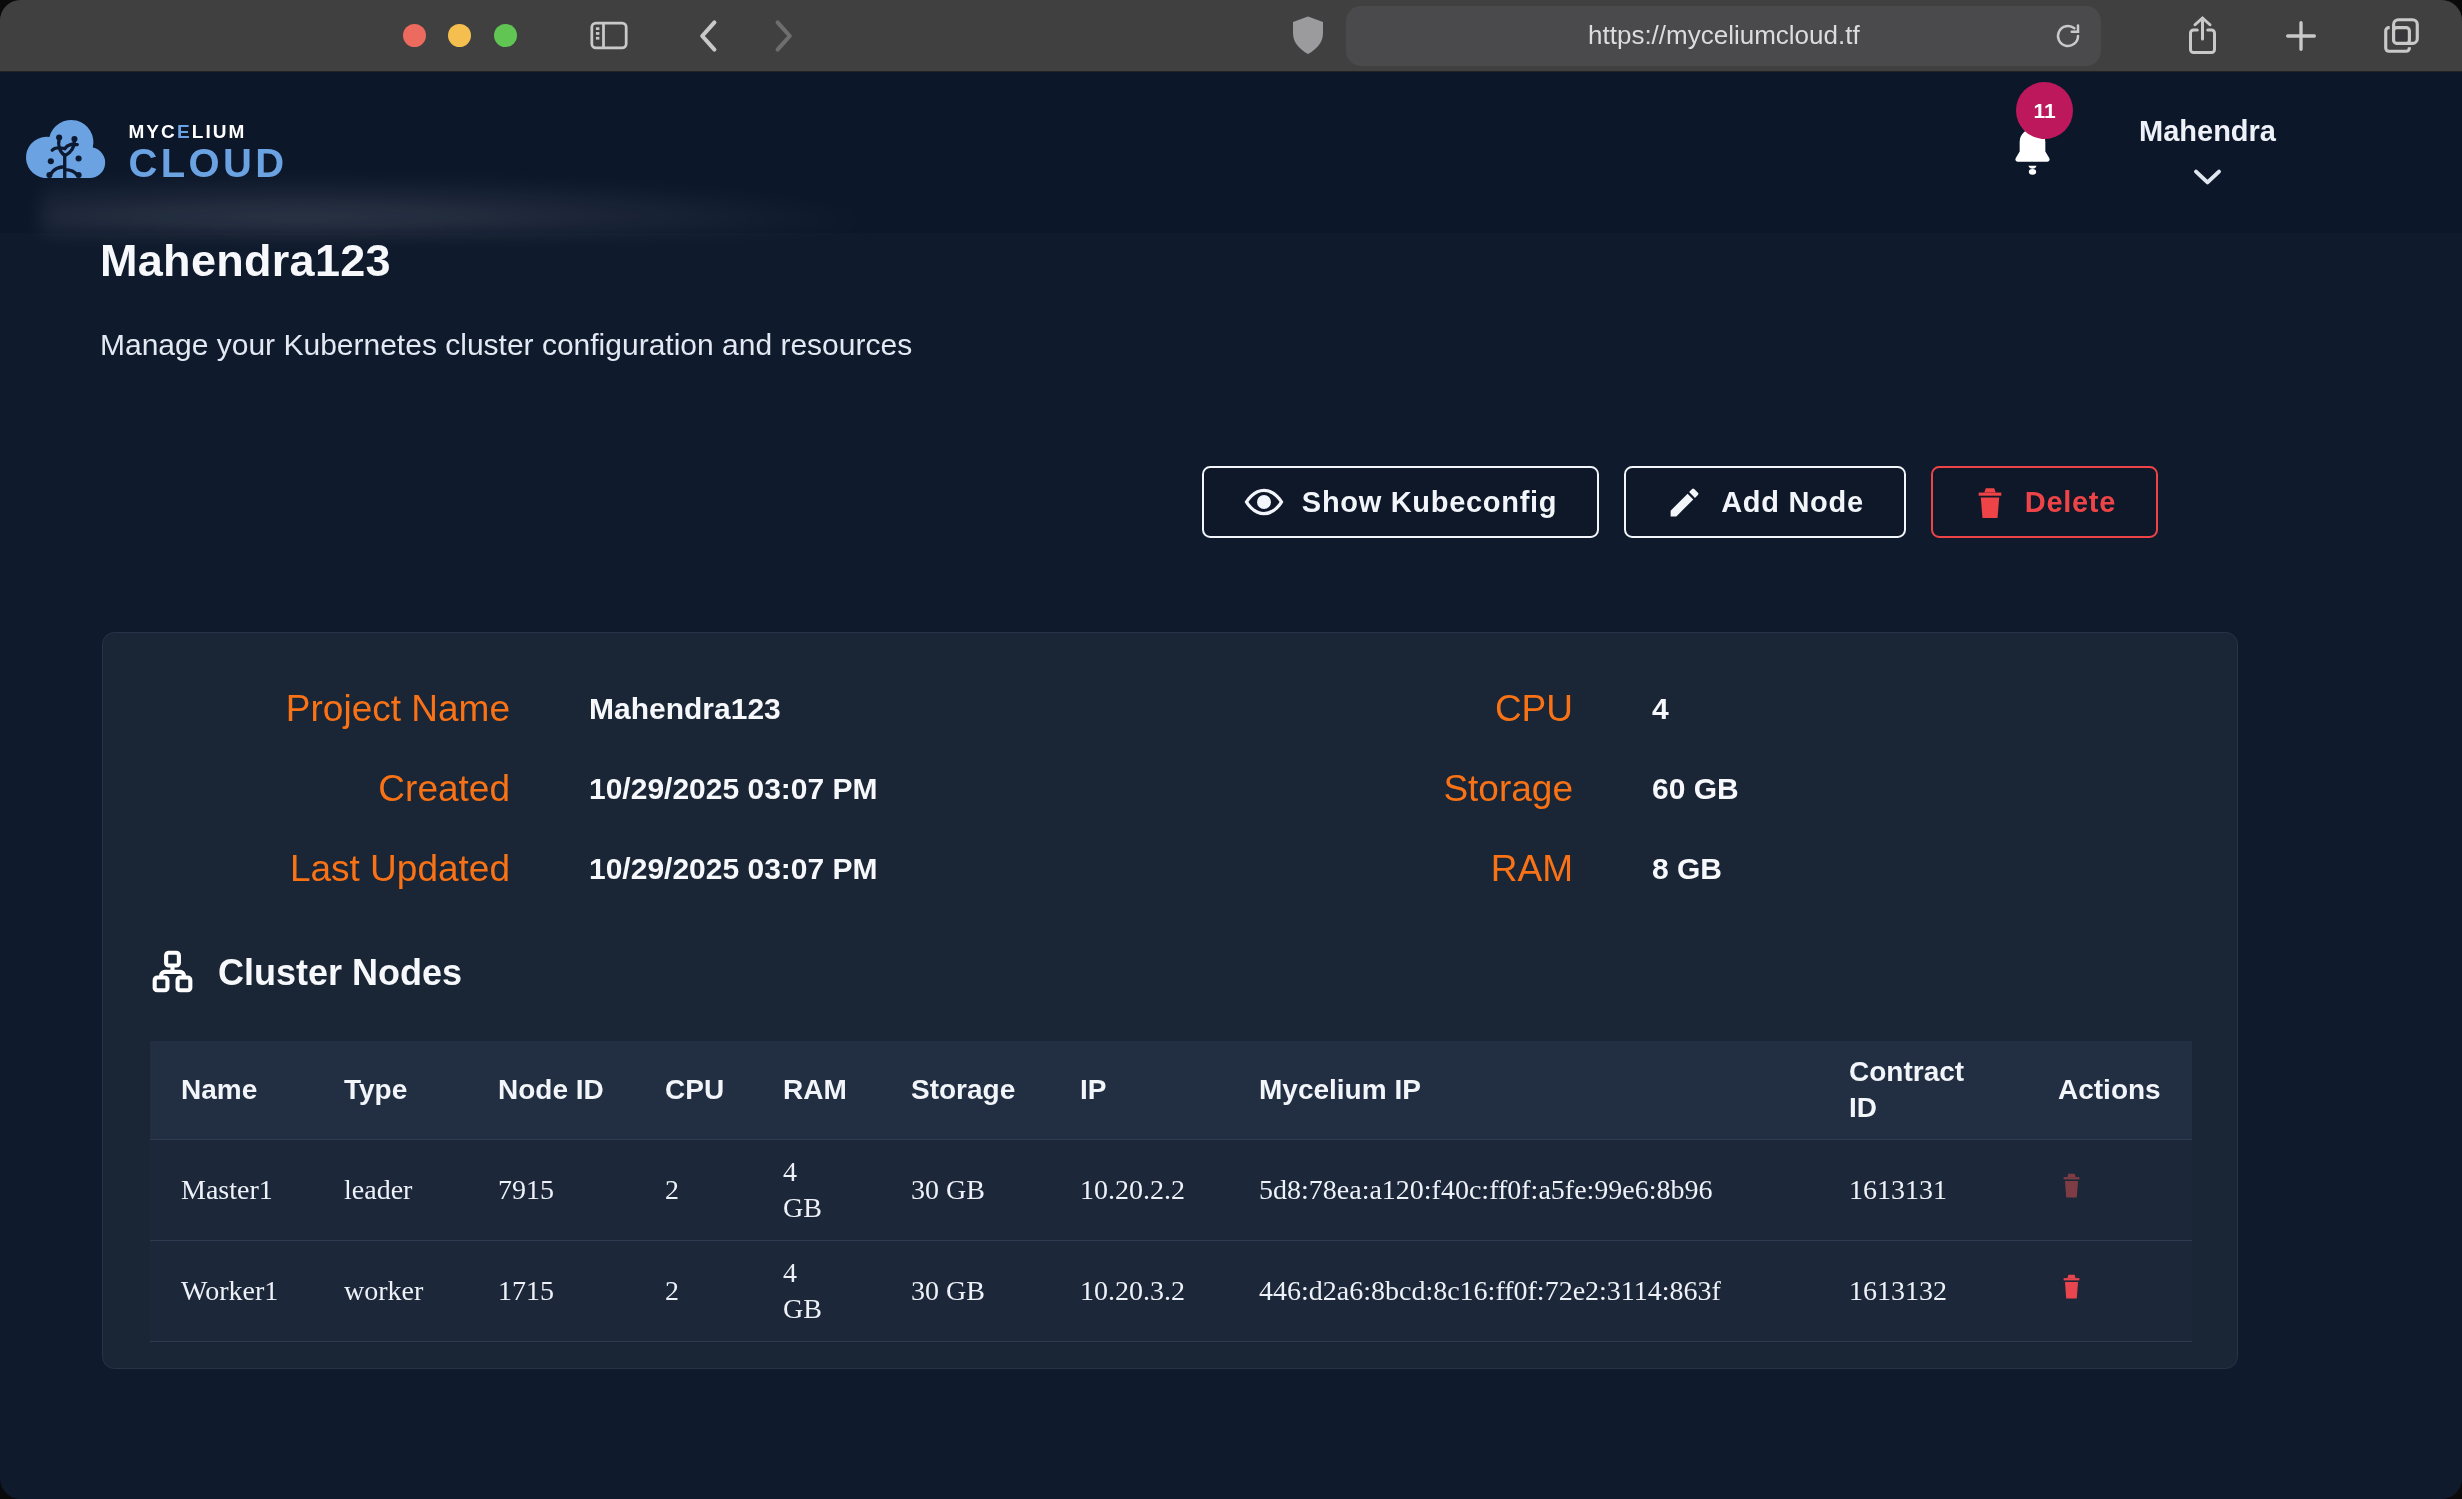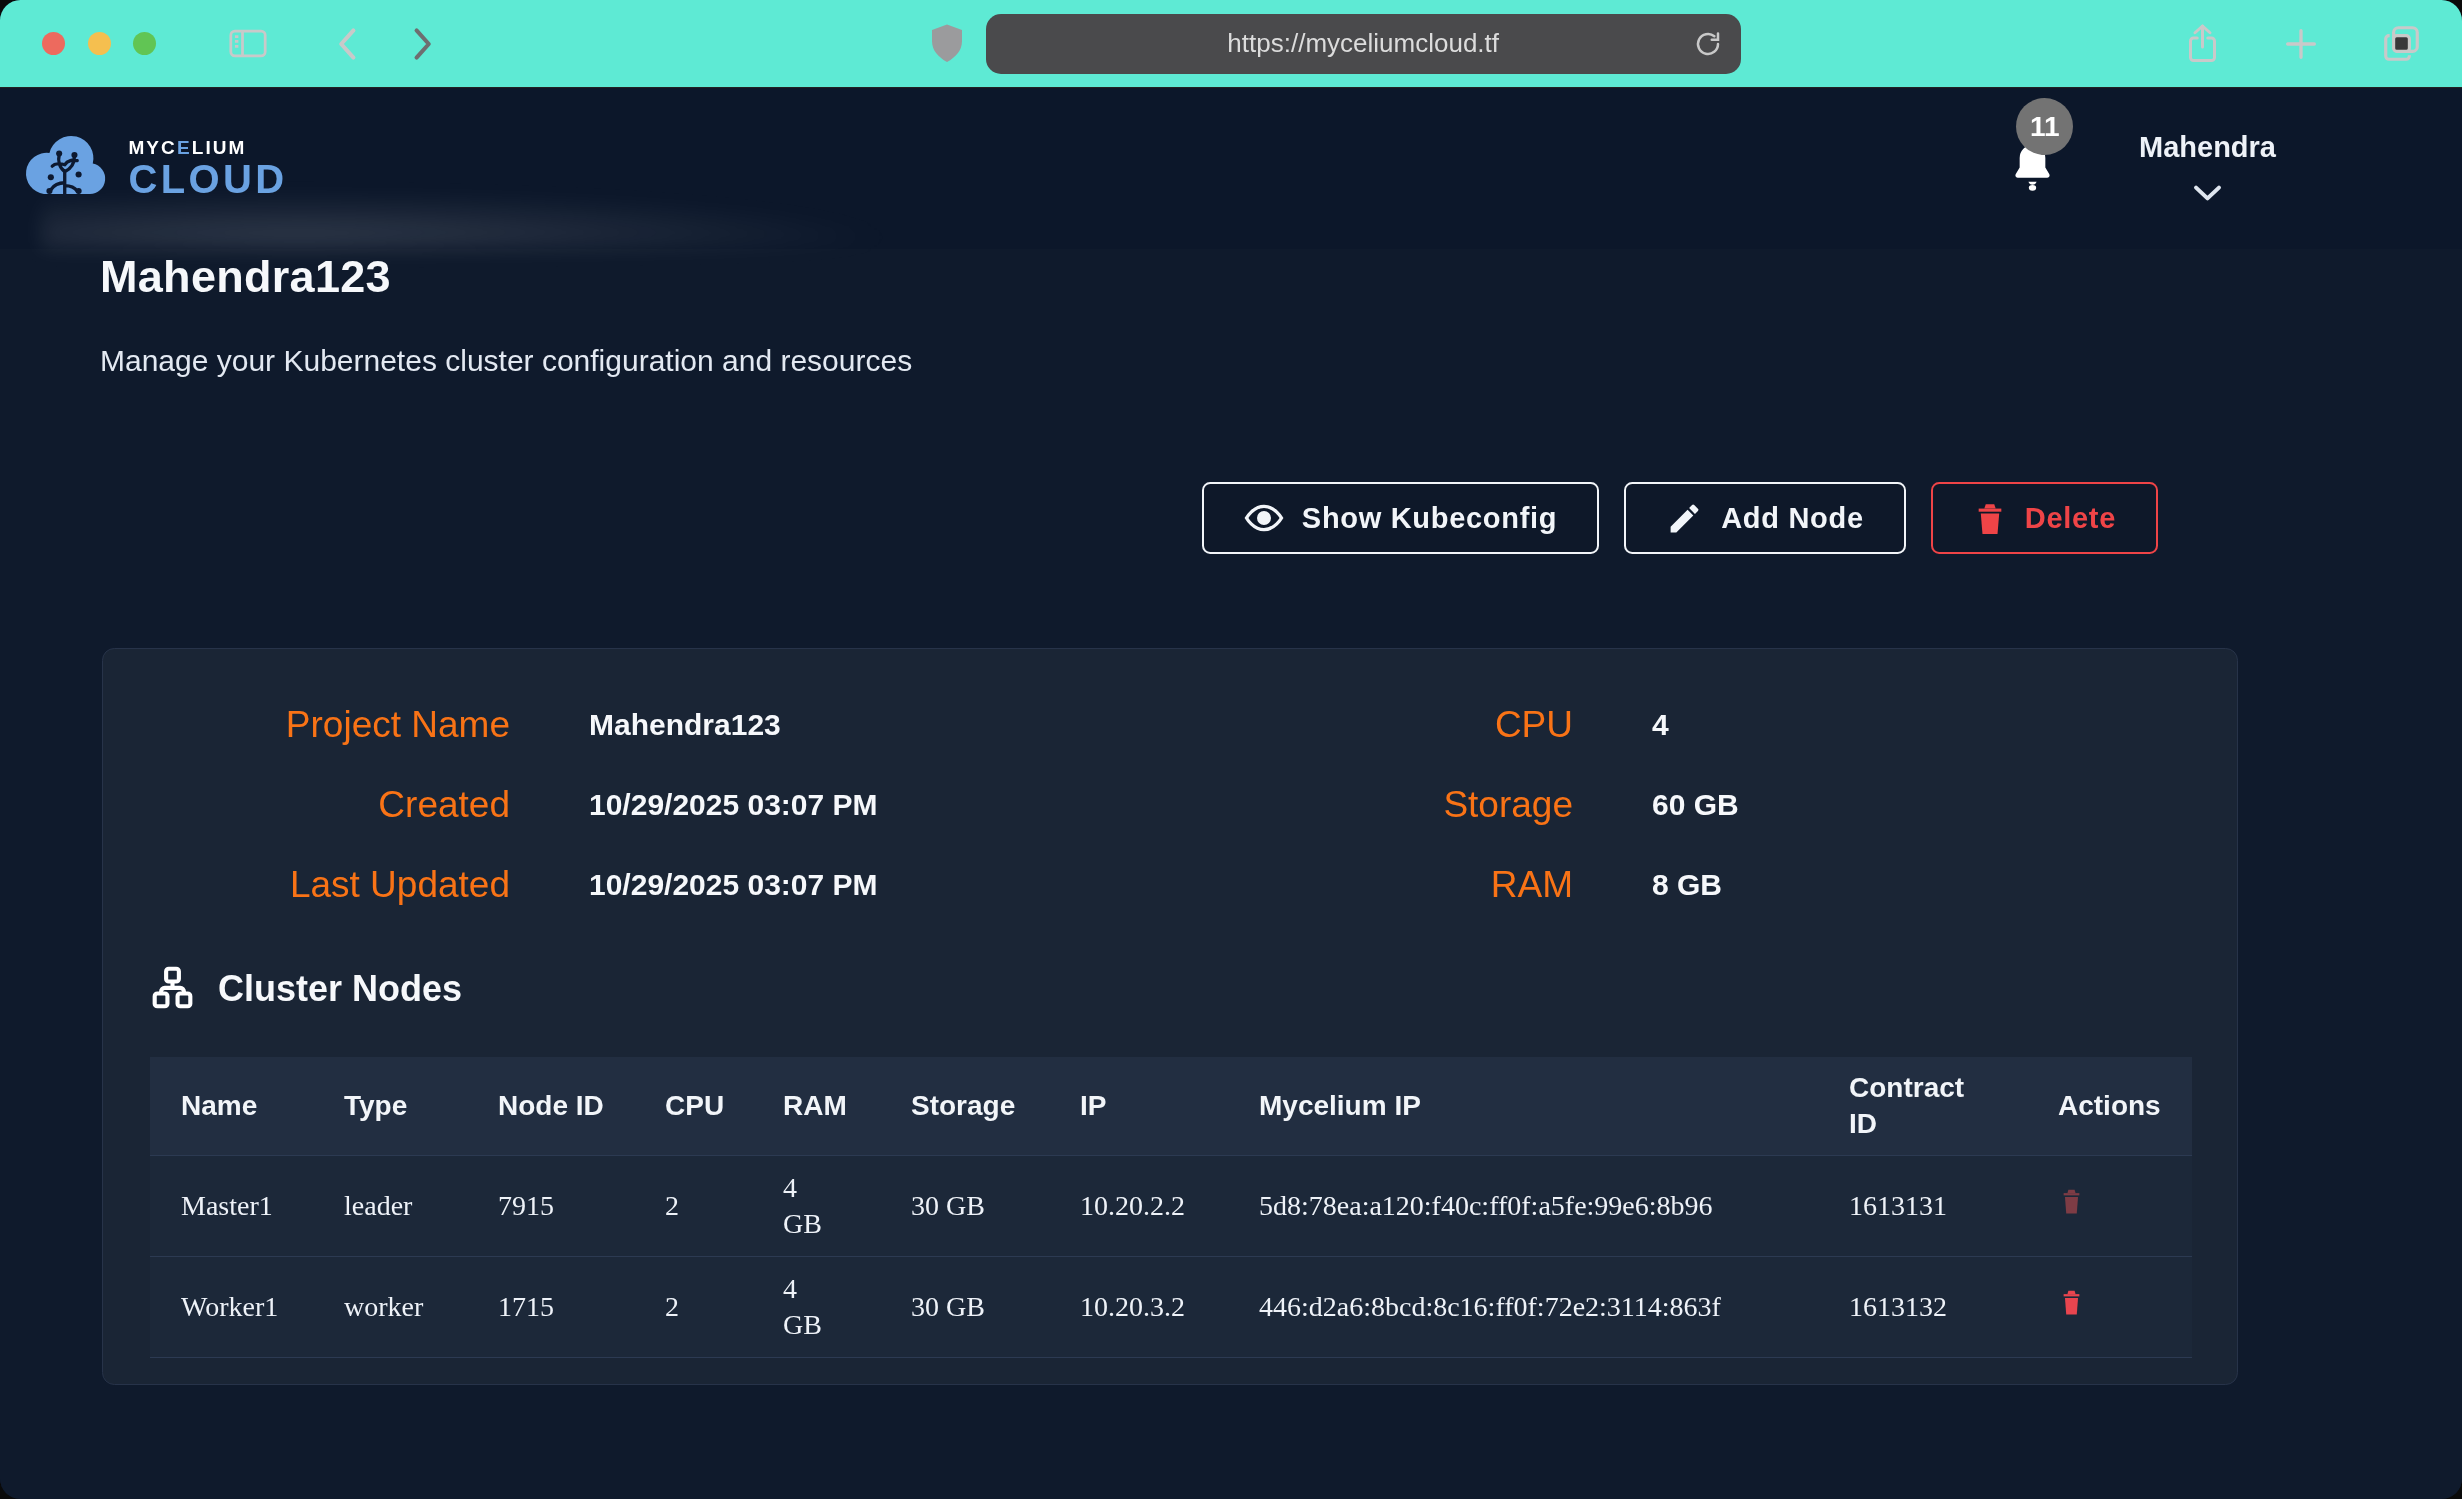--- a/index.html
+++ b/index.html
@@ -2,21 +2,21 @@
 <html style="font-size:11px"><head>
 <meta charset="utf-8">
 <style>
   html,body{margin:0;padding:0;background:#0a0a0a;}
   *{box-sizing:border-box;}
   body{font-family:"Liberation Sans","DejaVu Sans",sans-serif;width:2462px;height:1499px;overflow:hidden;}
 
   .window{position:relative;width:2462px;height:1499px;border-radius:20.5px;overflow:hidden;background:#0f1a2c;}
 
   
-  .toolbar{position:relative;height:88px;background:#5eead4;display:flex;align-items:center;border-bottom:0.7px solid #222;}
+  .toolbar{position:relative;height:72px;background:#404040;display:flex;align-items:center;border-bottom:0.7px solid #222;justify-content:center;}
   .traffic{display:flex;gap:22.6px;margin-left:42px;}
   .light{width:23px;height:23px;border-radius:50%;}
   .light.red{background:#ed6a5e;}
   .light.yellow{background:#f5bf4f;}
   .light.green{background:#61c554;}
   .tb-icon{display:flex;align-items:center;justify-content:center;color:#c9c9c9;}
   .tb-icon svg{display:block;}
   .sidebar-toggle{margin-left:72px;}
   .nav-back{margin-left:65px;}
   .nav-fwd{margin-left:44px;color:#6e6e70;}
@@ -37,21 +37,21 @@
   .site-header{position:absolute;left:0;top:0;width:100%;height:161px;background:rgba(12,23,42,.90);backdrop-filter:blur(11px);-webkit-backdrop-filter:blur(11px);display:flex;align-items:center;z-index:5;}
   .brand{display:flex;align-items:center;margin-left:23px;cursor:pointer;}
   .brand-text{margin-left:16.4px;line-height:1;}
   .brand-line1{font-size:19px;font-weight:800;color:#ffffff;letter-spacing:2.1px;}
   .brand-line1 .brand-e{color:#6aa2e2;}
   .brand-line2{font-size:40px;font-weight:800;color:#6aa2e2;letter-spacing:3.4px;margin-top:2.7px;}
   .main-nav{display:flex;gap:38px;margin-left:126px;}
   .nav-item{color:#f3f6fa;font-size:31px;font-weight:600;text-decoration:none;cursor:pointer;}
   .header-right{position:absolute;right:186px;display:flex;align-items:center;gap:82px;}
   .bell-wrap{position:relative;cursor:pointer;}
-  .badge{position:absolute;top:-42px;left:8.2px;min-width:57px;height:57px;background:#737373;border-radius:50%;color:#fff;font-size:28px;font-weight:bold;display:flex;align-items:center;justify-content:center;}
+  .badge{position:absolute;top:-42px;left:8.2px;min-width:57px;height:57px;background:#be185d;border-radius:50%;color:#fff;font-size:21px;font-weight:bold;display:flex;align-items:center;justify-content:center;}
   .user-menu{display:flex;align-items:center;gap:18px;cursor:pointer;flex-direction:column;}
   .user-name{color:#eef2f8;font-size:29px;font-weight:600;}
 
   
   .actions-row{position:absolute;top:394px;right:304px;display:flex;gap:25px;}
   .btn{height:72px;border-radius:8.2px;background:rgba(10,18,32,.25);border:2.1px solid #f2f5f9;color:#f2f5f9;font-size:29px;font-weight:bold;letter-spacing:0.7px;display:flex;align-items:center;justify-content:space-between;gap:18px;padding:0 40px;cursor:pointer;font-family:inherit;}
   .btn svg{display:block;}
   .btn.danger{border-color:#ef4447;color:#ef4447;}
 
   

